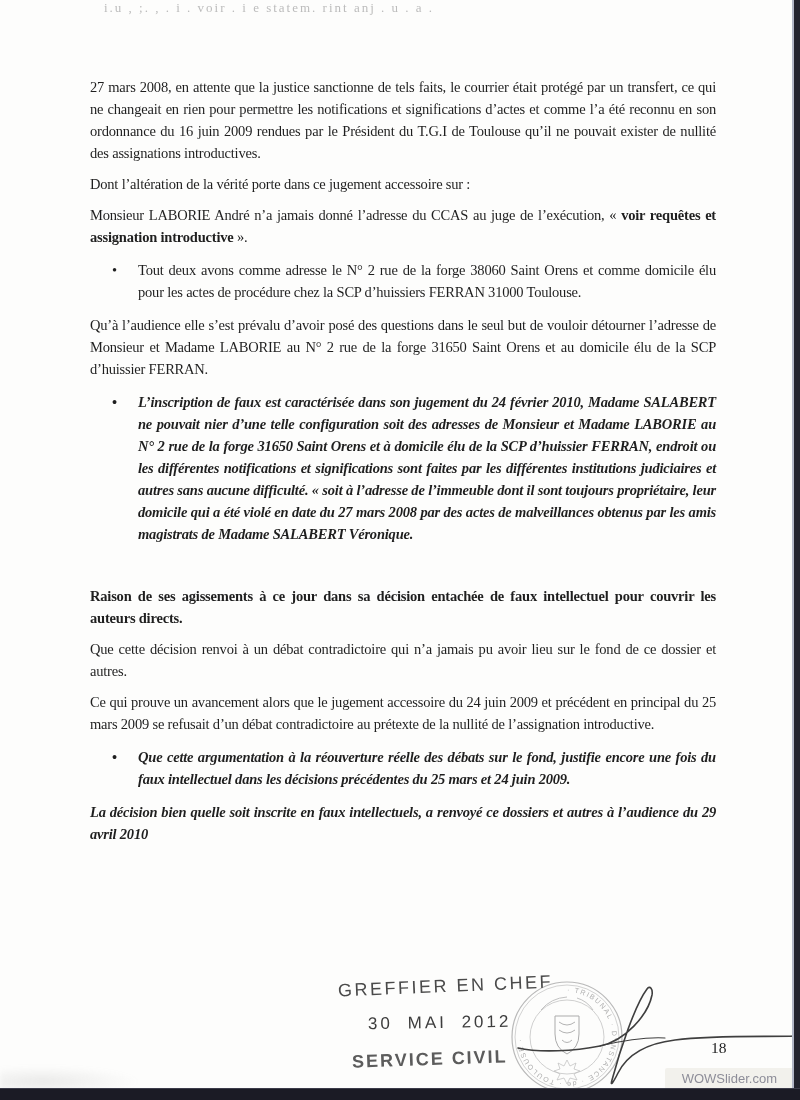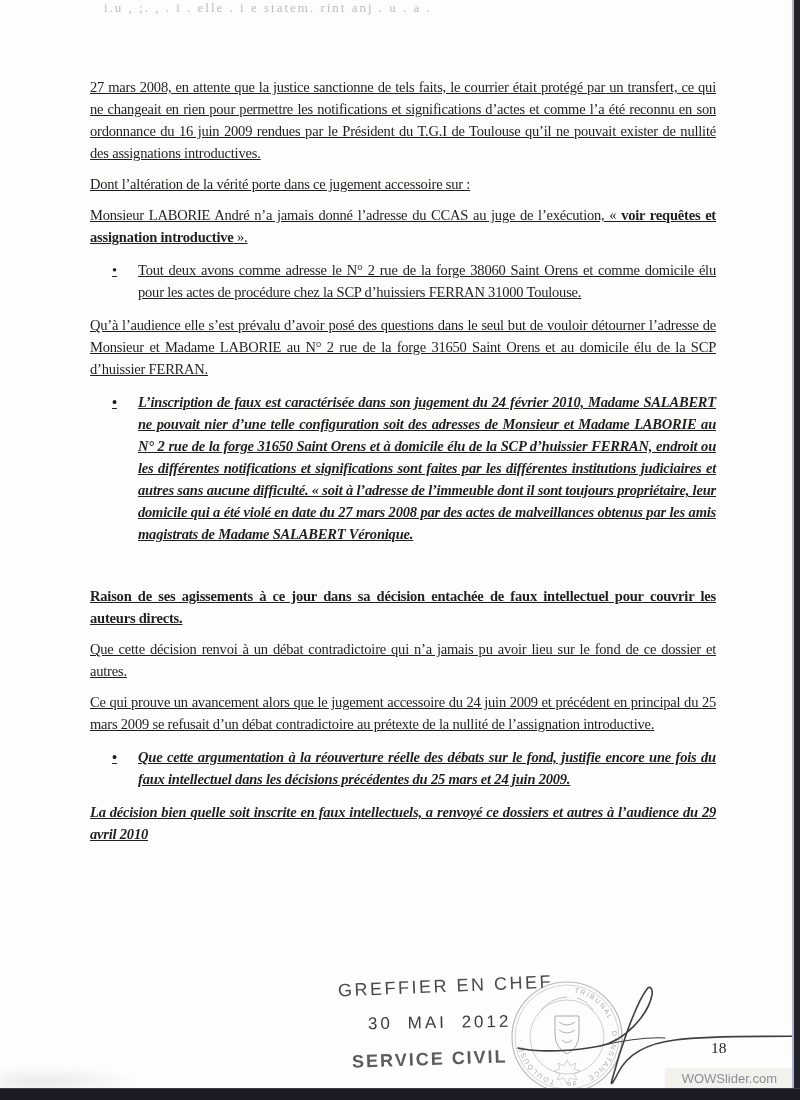--- a/index.html
+++ b/index.html
@@ -14,21 +14,21 @@
     position:absolute; left:104px; top:0px; width:480px; height:16px;
     font-size:13px; color:#bcbcbc; filter:blur(0.7px);
     white-space:nowrap; overflow:hidden; letter-spacing:2px;
   }
   
   .body-block {
     position:absolute; left:90px; top:76px; width:626px;
     font-size:14.5px; line-height:22px; letter-spacing:-0.2px;
     text-align:justify;
   }
-  .para { margin:0 0 9px 0; text-align:justify;text-decoration:underline; }
+  .para { margin:0 0 9px 0; text-align:justify; }
   .para.bold { font-weight:bold;margin-top:40px; }
   .para.bolditalic { font-weight:bold; font-style:italic; }
   .seg-bold { font-weight:bold; }
   .para.bullet { display:flex; padding-left:22px; margin:11px 0 11px 0; }
   .para.bullet .dot { flex:0 0 26px; width:26px; font-style:normal; }
   .para.bullet .btxt { flex:1; display:block; text-align:justify; }
   
   .stamp {
     position:absolute; font-family:"Liberation Sans", sans-serif;
     color:var(--stamp, #4a4a4a); white-space:nowrap;
@@ -61,21 +61,21 @@
     position:absolute; left:0px; top:1066px; width:140px; height:26px;
     background:radial-gradient(ellipse at 30% 60%, rgba(150,150,150,.18), rgba(255,255,255,0) 70%);
     filter:blur(2px);
   }
 </style>
 </head>
 <body>
 
 <div class="page">
 
-  <div class="ghost">i.u , ;. , . i . elle . i e statem. rint anj . u . a .</div>
+  <div class="ghost">i.u , ;. , . i . voir . i e statem. rint anj . u . a .</div>
 
   <div class="body-block">
       <div class="para normal"><span>27 mars 2008, en attente que la justice sanctionne de tels faits, le courrier était protégé par un transfert, ce qui ne changeait en rien pour permettre les notifications et significations d’actes et comme l’a été reconnu en son ordonnance du 16 juin 2009 rendues par le Président du T.G.I de Toulouse qu’il ne pouvait exister de nullité des assignations introductives.</span></div>
       <div class="para normal"><span>Dont l’altération de la vérité porte dans ce jugement accessoire sur :</span></div>
       <div class="para normal"><span>Monsieur LABORIE André n’a jamais donné l’adresse du CCAS au juge de l’exécution, « </span><span class="seg-bold">voir requêtes et assignation introductive</span><span> ».</span></div>
       <div class="para normal bullet">
         <span class="dot">•</span>
         <span class="btxt"><span>Tout deux avons comme adresse le N° 2 rue de la forge 38060 Saint Orens et comme domicile élu pour les actes de procédure chez la SCP d’huissiers FERRAN 31000 Toulouse.</span></span>
       </div>
       <div class="para normal"><span>Qu’à l’audience elle s’est prévalu d’avoir posé des questions dans le seul but de vouloir détourner l’adresse de Monsieur et Madame LABORIE au N° 2 rue de la forge 31650 Saint Orens et au domicile élu de la SCP d’huissier FERRAN.</span></div>

